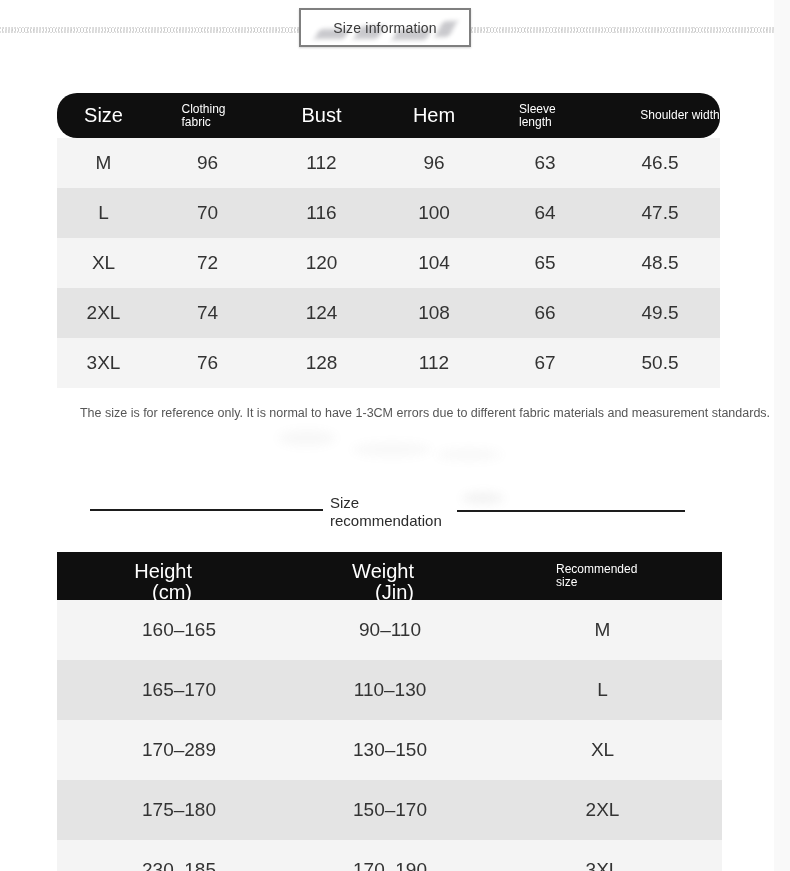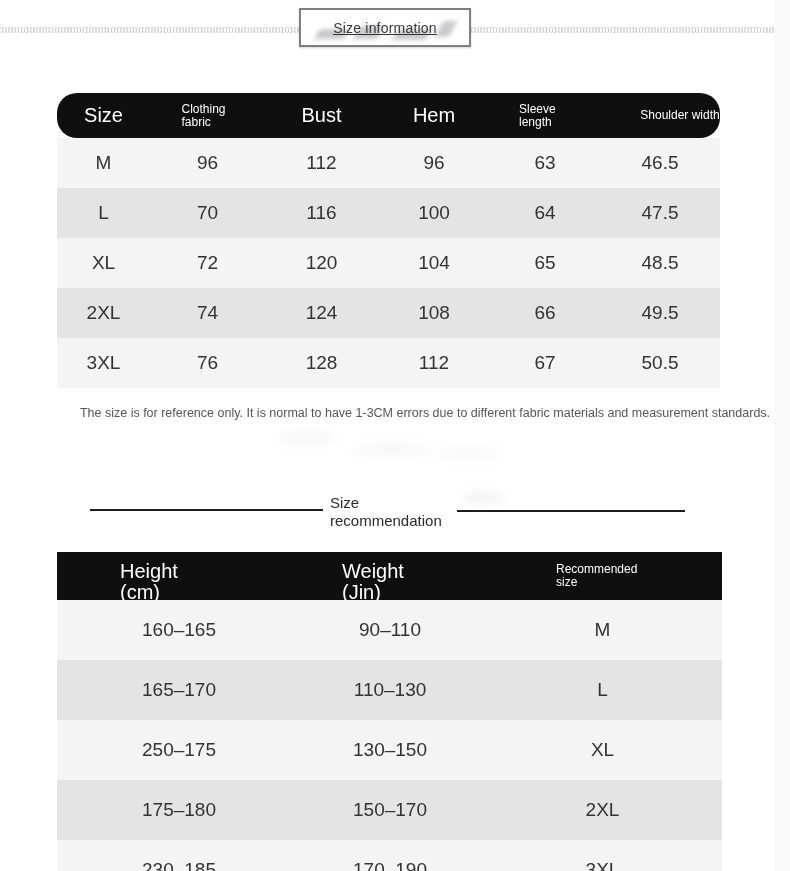--- a/index.html
+++ b/index.html
@@ -17,21 +17,20 @@
       repeating-linear-gradient(75deg, rgba(170,170,170,.45) 0 1px, transparent 1px 3px);
     opacity:.8;
   }
   .right-band{position:absolute;right:0;top:0;width:16px;height:871px;background:#f7f7f7;opacity:.8;}
   
   .title-box{
     position:absolute;left:299px;top:8px;width:172px;height:39px;z-index:2;
     background:#fff;border:2px solid #7f7f7f;box-sizing:border-box;
     display:flex;align-items:center;justify-content:center;
     box-shadow:0 1px 2px rgba(0,0,0,.18);
-    text-decoration:underline;
   }
   .title-box .label{position:relative;z-index:2;font-size:14px;color:#3a3a3a;letter-spacing:.2px;}
   .wm{position:absolute;background:#5a5a66;filter:blur(2.5px);transform:skewX(-28deg);opacity:.32;z-index:1;}
   .wm.w1{left:16px;top:19px;width:30px;height:10px;}
   .wm.w2{left:56px;top:16px;width:24px;height:13px;}
   .wm.w3{left:94px;top:19px;width:34px;height:11px;}
   .wm.w4{left:138px;top:11px;width:14px;height:16px;}
   
   .smudge{position:absolute;background:#8a8a8a;filter:blur(5px);border-radius:50%;}
   
@@ -58,21 +57,21 @@
   .line-right{position:absolute;left:457px;top:510px;width:228px;height:2px;background:#1d1d1d;}
   .rec-heading{position:absolute;left:330px;top:494px;width:128px;font-size:15px;line-height:17.5px;color:#2b2b2b;z-index:1;}
   
   .rec-table{position:absolute;left:57px;top:552px;width:665px;z-index:1;}
   .t2-header{
     display:grid;grid-template-columns:222px 222px 221px;
     height:48px;background:#0f0f0f;color:#fff;overflow:hidden;
   }
   .t2-header .h-cell{display:flex;align-items:flex-start;padding-top:9px;box-sizing:border-box;overflow:hidden;}
   .h2-big{font-size:20px;line-height:21px;}
-  .h2-big .wrap{display:inline-block;max-width:72px;text-align:left;}
+  .h2-big .wrap{display:inline-block;max-width:72px;text-align:right;}
   .h2-small{font-size:12px;line-height:13px;padding-top:11px !important;}
   .h2-small .wrap{display:inline-block;max-width:82px;text-align:left;}
   .t2-header .c0{padding-left:63px;}
   .t2-header .c1{padding-left:63px;}
   .t2-header .c2{padding-left:55px;}
   .t2-row{display:grid;grid-template-columns:222px 222px 221px;height:60px;}
   .t2-row .cell.c0{padding-left:22px;}
   .t2-row .cell.c2{padding-right:18px;}
 </style>
 </head>
@@ -181,21 +180,21 @@
       <div class="cell c0">160–165</div>
       <div class="cell c1">90–110</div>
       <div class="cell c2">M</div>
     </div>
     <div class="t2-row row-dark">
       <div class="cell c0">165–170</div>
       <div class="cell c1">110–130</div>
       <div class="cell c2">L</div>
     </div>
     <div class="t2-row row-light">
-      <div class="cell c0">250–175</div>
+      <div class="cell c0">170–289</div>
       <div class="cell c1">130–150</div>
       <div class="cell c2">XL</div>
     </div>
     <div class="t2-row row-dark">
       <div class="cell c0">175–180</div>
       <div class="cell c1">150–170</div>
       <div class="cell c2">2XL</div>
     </div>
     <div class="t2-row row-light">
       <div class="cell c0">230–185</div>

